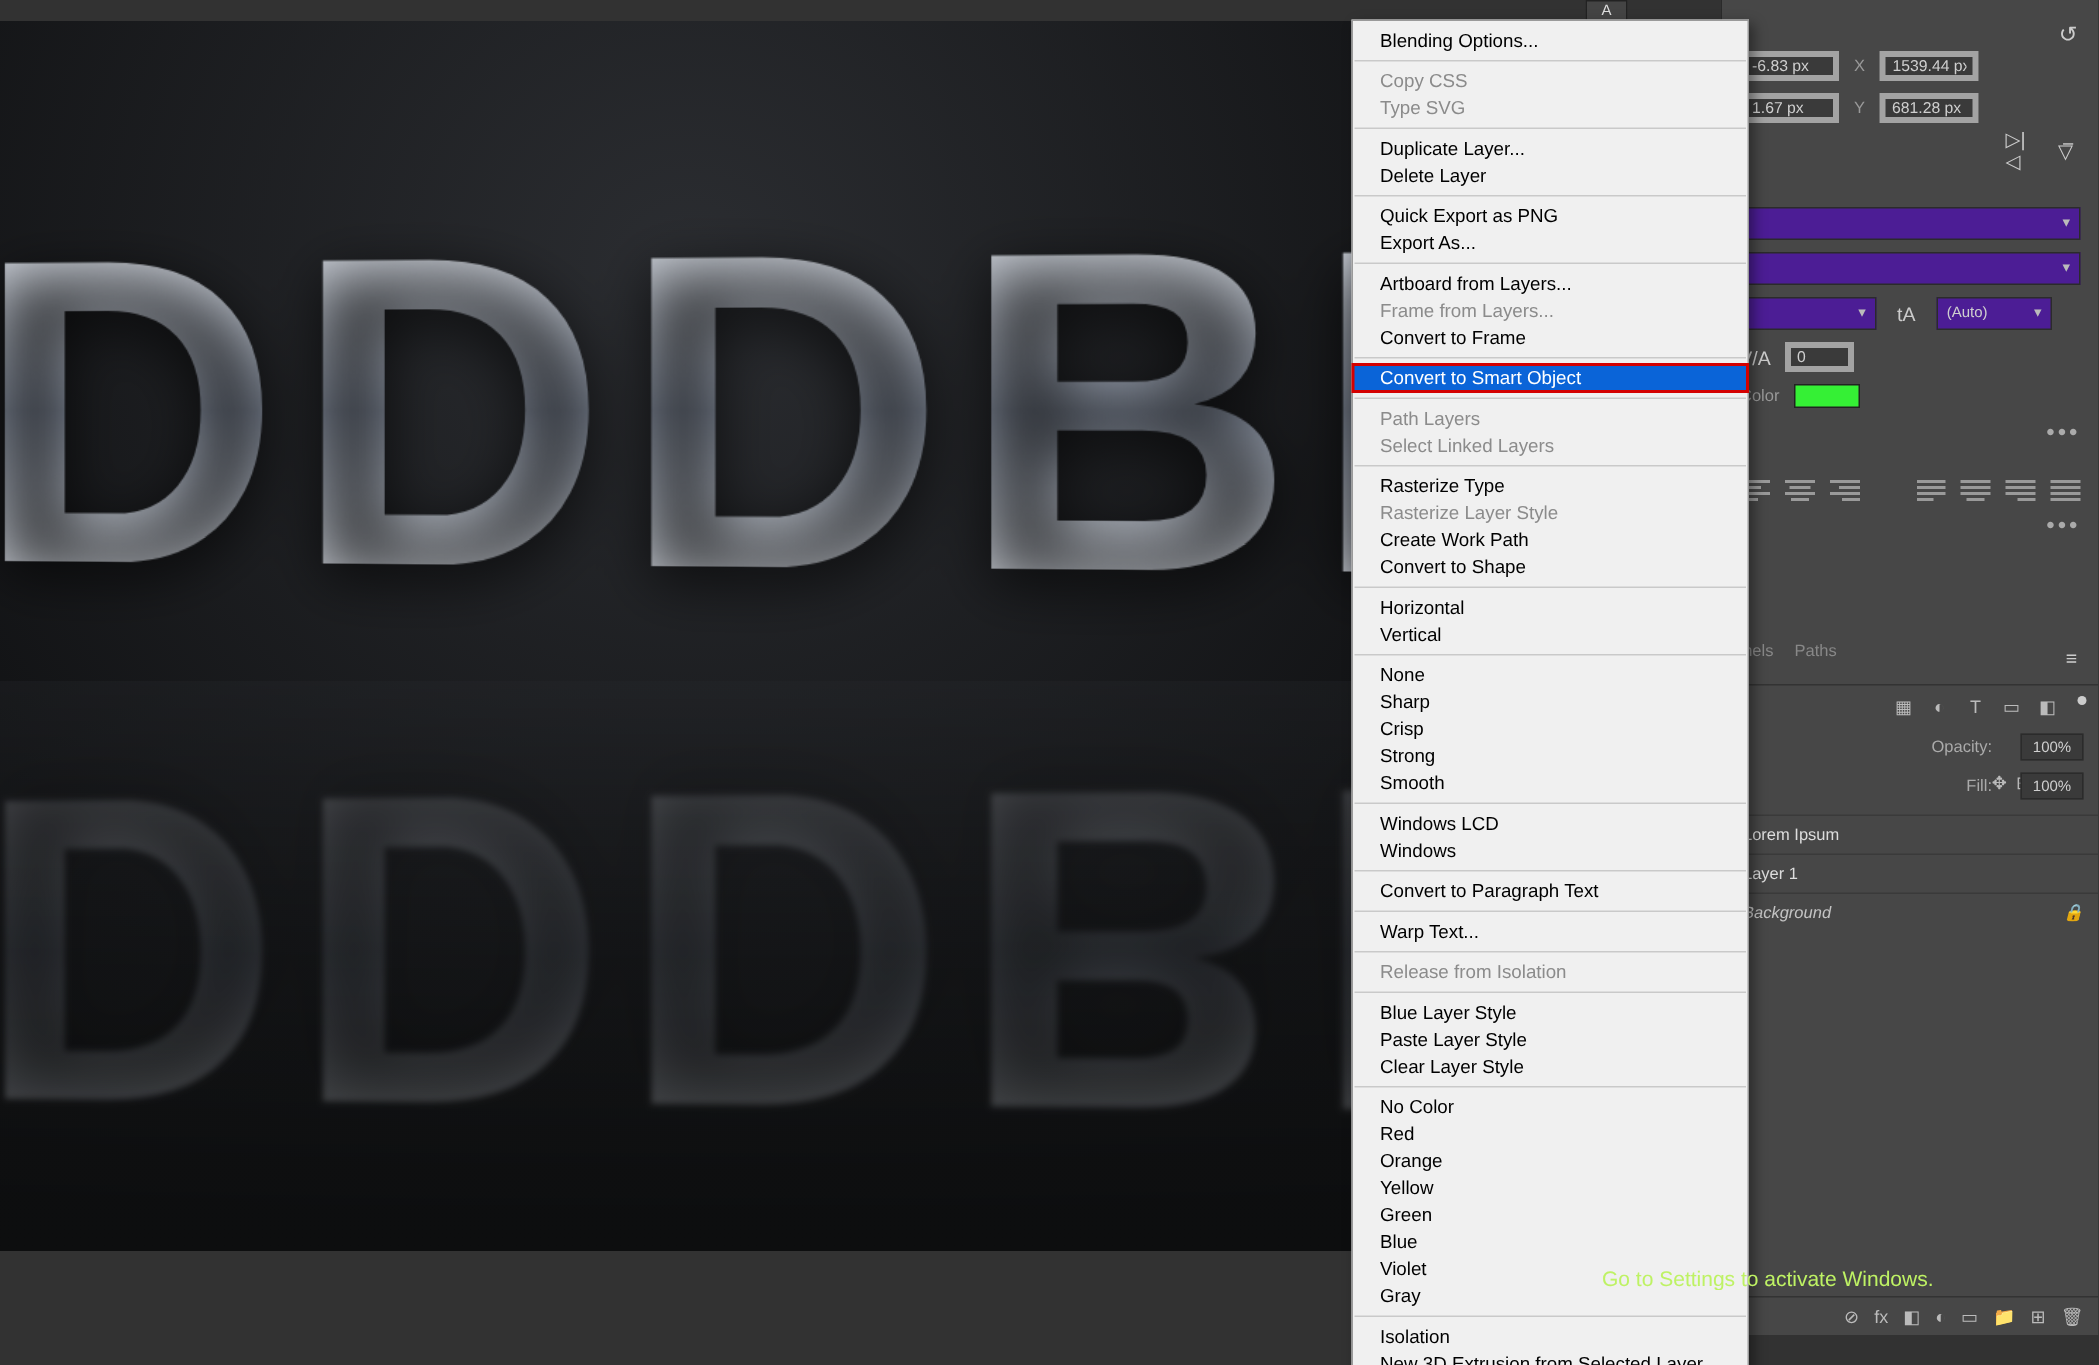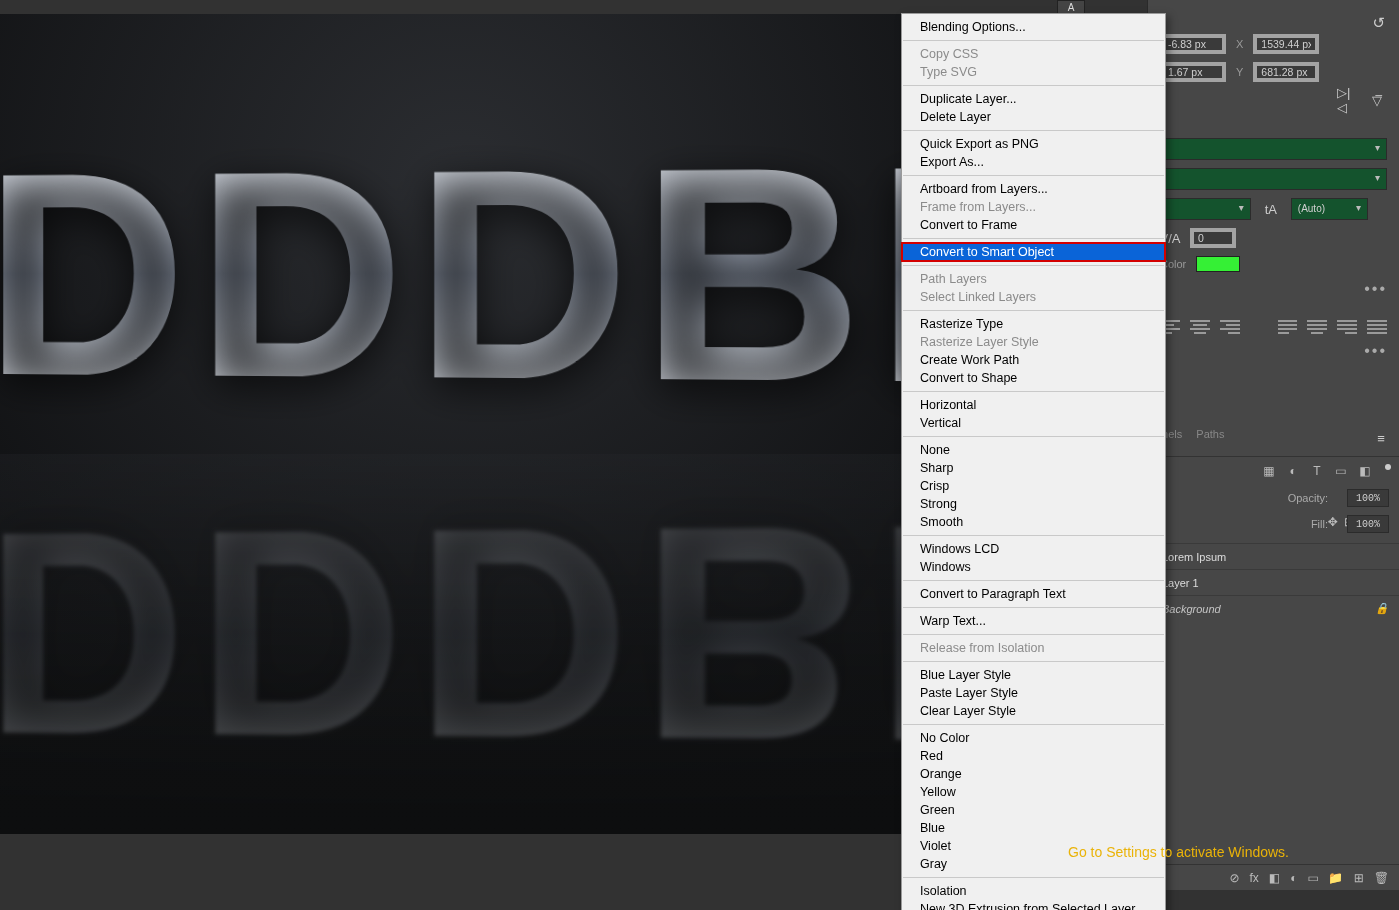--- a/index.html
+++ b/index.html
@@ -37,36 +37,36 @@
 .panel {
   position: absolute; background: #474747; border-left: 1px solid #2a2a2a;
 }
 .properties { right: 0; top: 0; width: 252px; height: 420px; padding: 14px 12px; }
 .properties .row { display:flex; align-items:center; gap:10px; margin-bottom: 8px; font-size: 11px; color:#999; }
 .field { display:flex; align-items:center; gap:4px; }
 .field input {
   width: 66px; height: 20px; font-size: 10.5px; color:#cfcfcf;
   background:#3a3a3a; border:4px solid #a3a3a3; padding:0 4px; text-align:left;
 }
-.dropdown { width: 100%; height: 22px; background:#14532d; border:1px solid #2b2b2b; position:relative; }
+.dropdown { width: 100%; height: 22px; background:#4c1d95; border:1px solid #2b2b2b; position:relative; }
 .dropdown:after { content:"▾"; position:absolute; right:6px; top:3px; color:#bbb; font-size:10px; }
 .iconbtn { width:20px; height:20px; display:inline-flex; align-items:center; justify-content:center; color:#ccc; font-size:13px; }
 .colorswatch { width:44px; height:16px; background:#35f035; border:1px solid #222; display:inline-block; }
 .para-row { display:flex; gap:10px; margin-top: 22px; }
 .para-icon { width:22px; height:14px; display:inline-flex; flex-direction:column; gap:2px; }
 .para-icon span { height:2px; background:#9a9a9a; display:block; }
 .dots { color:#aaa; font-size:16px; letter-spacing:2px; margin-top:8px; text-align:right; }
 
 .layers { right:0; top:420px; width:252px; height:470px; }
 .layers-tabs { display:flex; gap:14px; font-size:11px; color:#888; padding:8px 0 8px 8px; border-bottom:1px solid #333; }
 .layers-toolbar { display:flex; gap:8px; padding:6px 8px; justify-content:flex-end; align-items:center;}
 .layers-toolbar .ico { width:16px;height:16px;color:#bbb;font-size:12px;display:flex;align-items:center;justify-content:center;}
 .dotind { width:6px;height:6px;background:#ccc;border-radius:50%;margin-left:4px;margin-top:-8px; }
 .opacity-row, .fill-row { display:flex;gap:19px;align-items:center;justify-content:flex-end;padding:4px 10px;font-size:11px;color:#aaa;}
-.opacity-row input, .fill-row input { width:42px;height:18px;background:#3a3a3a;border:1px solid #2b2b2b;color:#cfcfcf;font-size:10px;text-align:center;font-family:Liberation Mono, monospace;}
+.opacity-row input, .fill-row input { width:42px;height:18px;background:#3a3a3a;border:1px solid #2b2b2b;color:#cfcfcf;font-size:10px;text-align:center;}
 .lock-icons { display:flex; gap:6px; padding:4px 8px 8px; font-size:12px; color:#bbb; justify-content:flex-end; align-items:center;}
 .layer-row { height:26px; padding:0 10px 0 0; display:flex; align-items:center; font-size:11px; color:#ddd; border-top:1px solid #3a3a3a;}
 .layer-row.bg { font-style: italic; color:#c4c4c4; }
 .layer-row .pad { width:14px; }
 .layer-row .lockr { margin-left:auto; color:#bbb; }
 .layers-footer { position:absolute; bottom:0; right:0; left:0; height:26px; display:flex; gap:10px; justify-content:flex-end; align-items:center; padding-right:10px; color:#bbb; font-size:12px; border-top:1px solid #333;}
 
 
 .ctxmenu {
   position: absolute; left: 901px; top: 13px; width: 265px;
@@ -76,21 +76,21 @@
 .ctxmenu .mi { padding: 2px 18px; white-space: nowrap; cursor: default; }
 .ctxmenu .mi.disabled { color:#8b8b8b; }
 .ctxmenu .sep { height:1px; background:#c9c9c9; margin: 4px 1px; }
 .ctxmenu .mi.sel { background:#0a64d8; color:#fff; outline: 2px solid #d40000; outline-offset: -1px; }
 
 
 .watermark {
   position: absolute; right: 110px; bottom: 50px; color:#9fa1a3; text-align:left; pointer-events:none;
 }
 .watermark .t1 { font-size: 21px; color:#a7a9ab; }
-.watermark .t2 { font-size: 14px; color:#eab308; }
+.watermark .t2 { font-size: 14px; color:#bef264; }
 
 .reset-icon { position:absolute; right:14px; top:14px; color:#ccc; font-size:15px;}
 </style>
 </head>
 <body>
 
 <div class="app">
 
   <div class="tab-icon">A</div>
 

